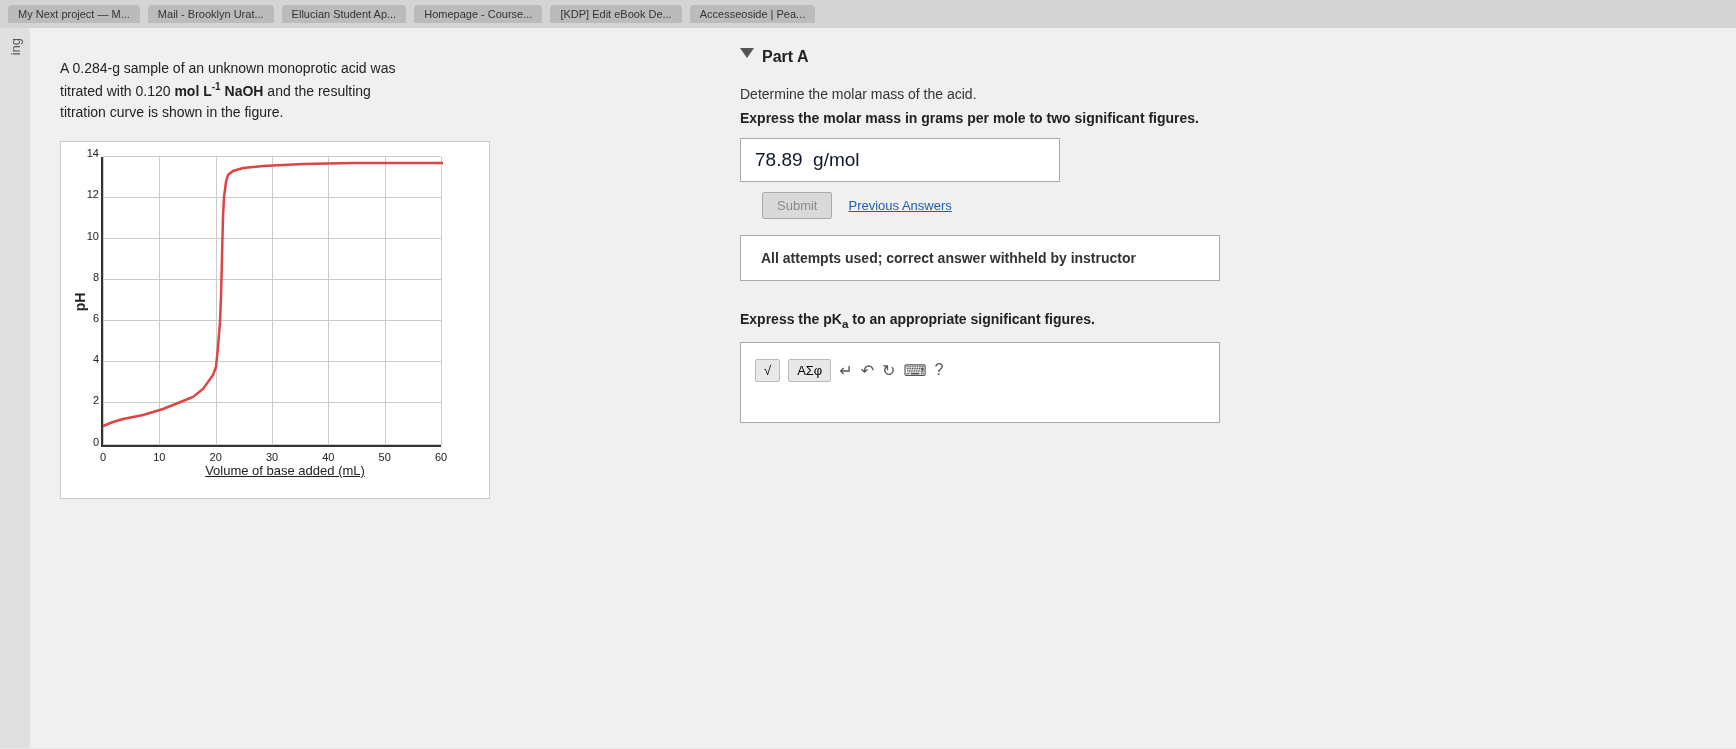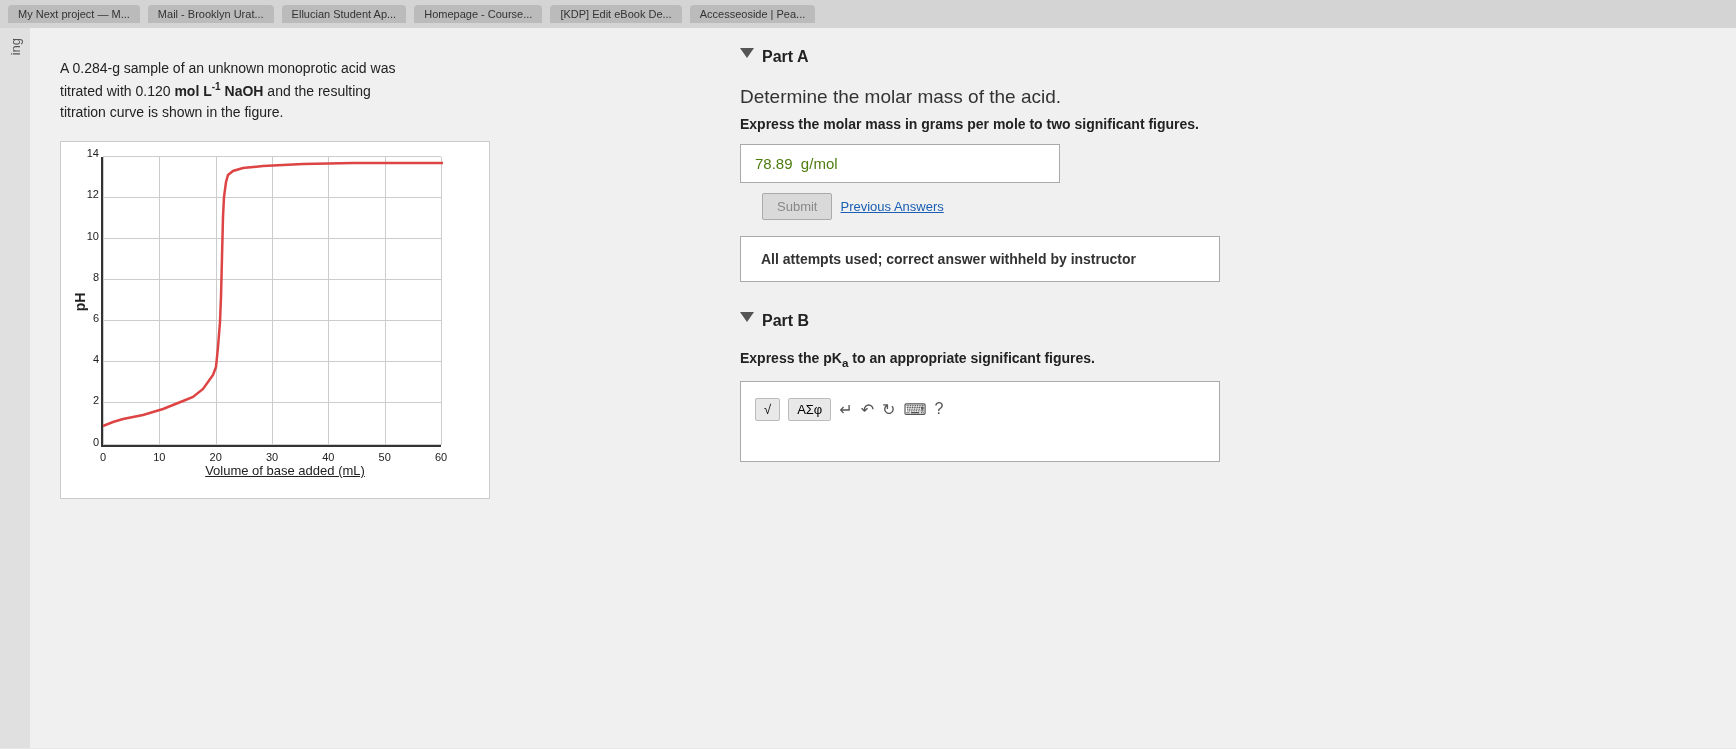--- a/index.html
+++ b/index.html
@@ -111,46 +111,46 @@
 
     .triangle-icon {
       width: 0;
       height: 0;
       border-left: 7px solid transparent;
       border-right: 7px solid transparent;
       border-top: 10px solid #555;
     }
 
     .part-instruction {
-      font-size: 19px;
+      font-size: 14px;
       color: #333;
       margin-bottom: 8px;
     }
 
     .part-instruction-bold {
       font-size: 14px;
       font-weight: bold;
       color: #222;
       margin-bottom: 12px;
     }
 
     .answer-input-box {
       border: 1px solid #aaa;
       background: white;
       width: 320px;
       padding: 10px 14px;
-      font-size: 15px;
-      color: #4d7c0f;
+      font-size: 19px;
+      color: #0f172a;
       margin-bottom: 10px;
     }
 
     .submit-row {
       display: flex;
       align-items: center;
-      gap: 8px;
+      gap: 16px;
       margin-bottom: 16px;
       padding-left: 22px;
     }
 
     .submit-btn {
       background: #d9d9d9;
       border: 1px solid #aaa;
       padding: 5px 14px;
       font-size: 13px;
       color: #888;
@@ -352,24 +352,20 @@
 
       <div class="submit-row">
         <button class="submit-btn">Submit</button>
         <a class="previous-answers-link">Previous Answers</a>
       </div>
 
       <div class="attempts-box">All attempts used; correct answer withheld by instructor</div>
     </div>
 
     <div class="part-b-section">
-      <div class="part-header">
-        <div class="triangle-icon"></div>
-        <span>Part B</span>
-      </div>
 
       <p class="part-instruction-bold">
         Express the pK<sub>a</sub> to an appropriate significant figures.
       </p>
 
       <div class="part-b-input-area">
         <div class="input-toolbar">
           <button class="toolbar-btn">
             <span>√</span>
           </button>

